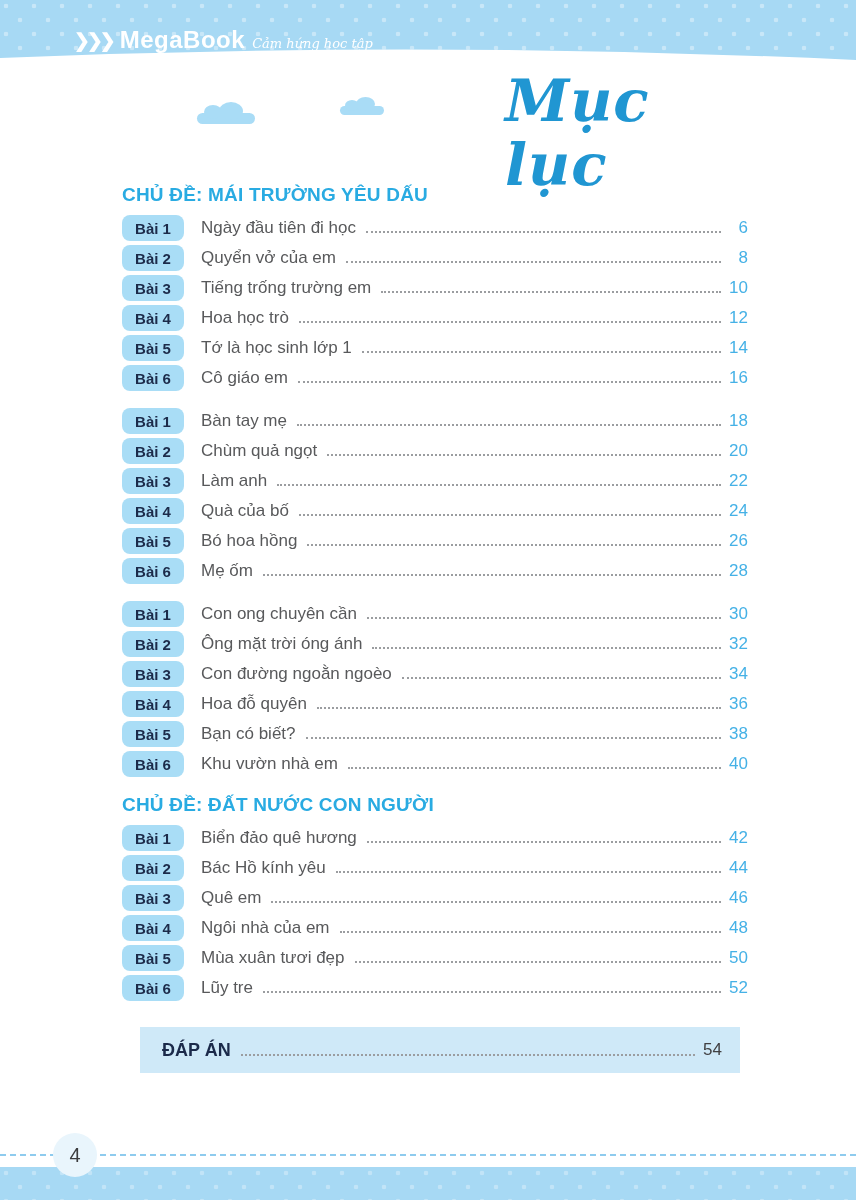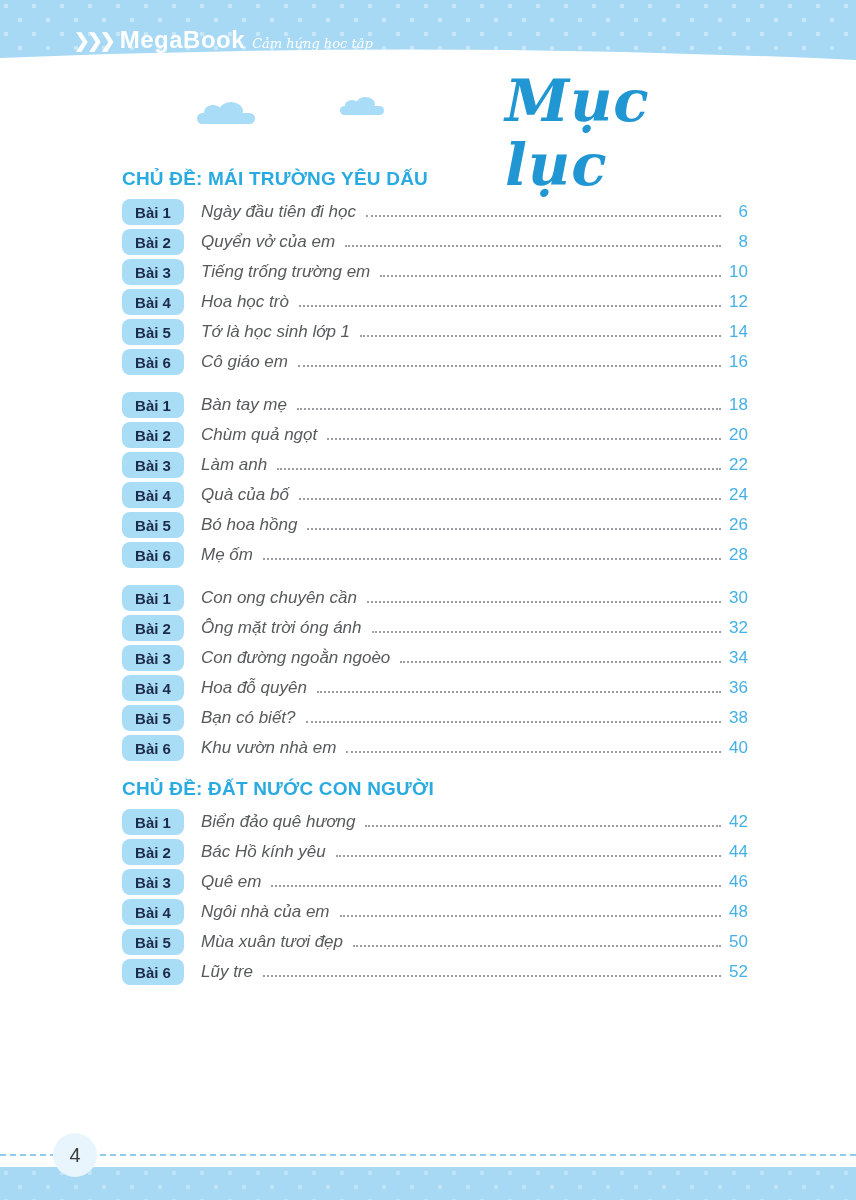--- a/index.html
+++ b/index.html
@@ -46,36 +46,36 @@
     position:absolute; top:70px; left:505px; width:260px;
     text-align:left;
     font-family:"DejaVu Serif", serif;
     font-style:italic; font-weight:bold;
     font-size:58px; line-height:1.1;
     color:#2096d2;
     letter-spacing:1px;
   }
 
   
-  .content { position:absolute; left:122px; top:168px; width:626px; }
+  .content { position:absolute; left:122px; top:184px; width:626px; }
 
   .section + .section { margin-top:17px; }
   .section-heading {
     color:#29abe2; font-weight:bold; font-size:19px;
     line-height:22px; margin-bottom:9px; letter-spacing:.2px;
     white-space:nowrap;
   }
   .toc-row { display:flex; align-items:center; height:26px; margin-bottom:4px; }
   .badge {
     flex:0 0 62px; width:62px; height:26px;
     background:#a9ddf6; border-radius:8px;
     color:#1c2b4a; font-weight:bold; font-size:15px;
     display:flex; align-items:center; justify-content:center;text-align:right;
   }
-  .row-title { color:#58595b; font-size:17px; margin-left:17px; white-space:nowrap;font-style:italic; }
+  .row-title { color:#58595b; font-size:17px; margin-left:17px; white-space:nowrap; }
   .leader { flex:1; height:15px; border-bottom:2px dotted #9b9da0; margin:0 5px 5px 10px; }
   .page-num { color:#45b1e6; font-size:17px; min-width:22px; text-align:right; }
 
   
   .answer-band {
     margin:26px 0 0 18px; width:600px; height:46px;
     background:#cfe9f8;
     display:flex; align-items:center;
     padding:0 18px 0 22px;
   }
@@ -273,20 +273,25 @@
       <span class="page-num">50</span>
     </div>
     <div class="toc-row">
       <span class="badge">Bài 6</span>
       <span class="row-title">Lũy tre</span>
       <span class="leader"></span>
       <span class="page-num">52</span>
     </div>
   </div>
 
+  <div class="answer-band">
+    <span class="answer-label">ĐÁP ÁN</span>
+    <span class="leader"></span>
+    <span class="answer-page">54</span>
+  </div>
 
 </div>
 
 <div class="footer-line"></div>
 <div class="page-circle">
   <span>4</span>
 </div>
 <div class="footer-band"></div>
 
 </body></html>

